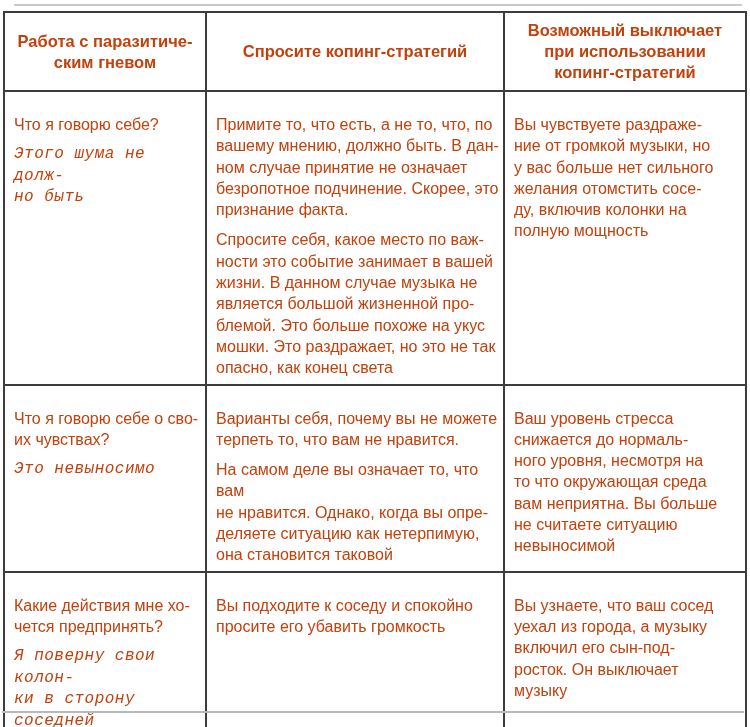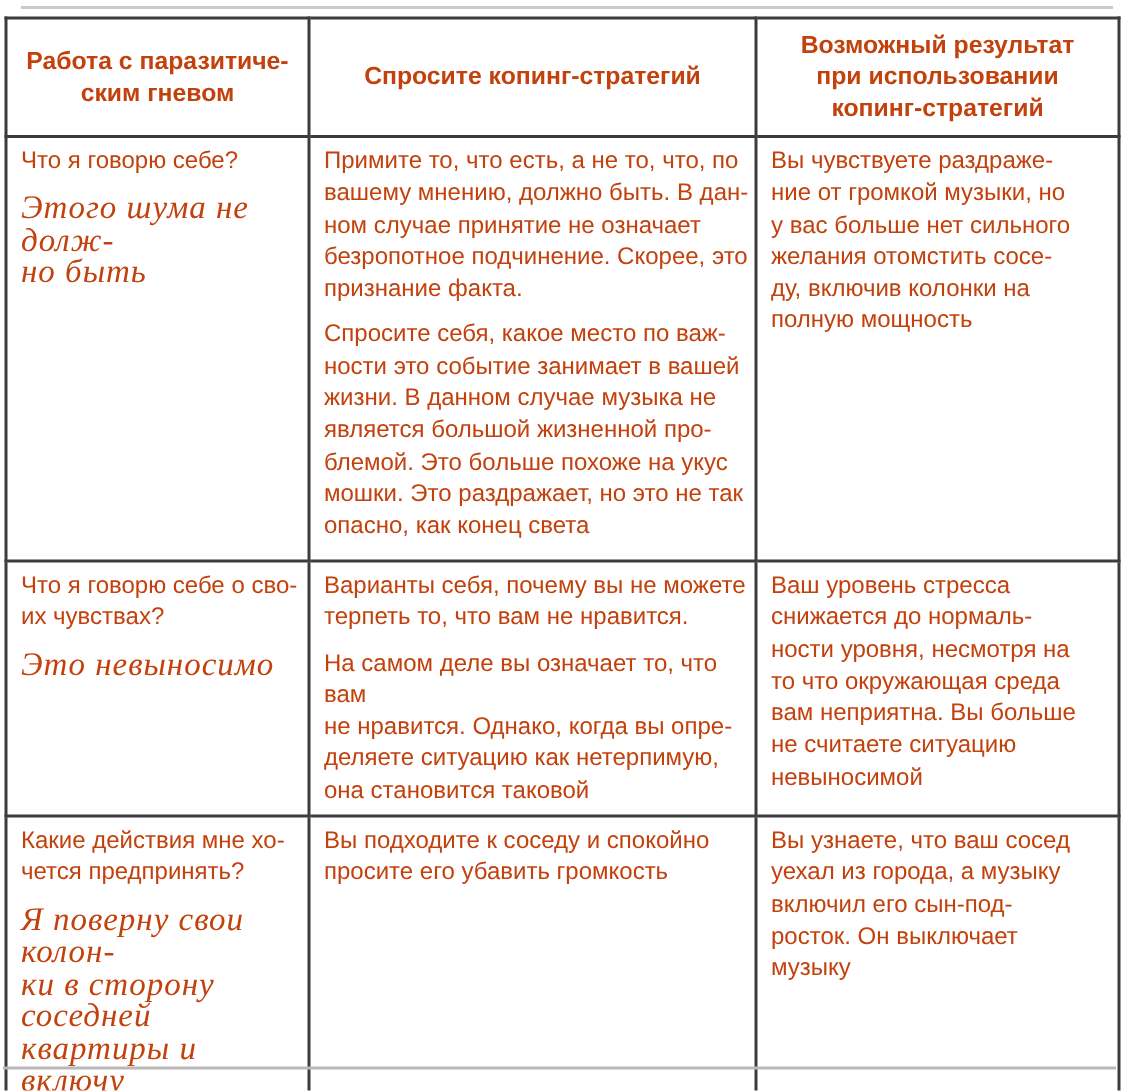--- a/index.html
+++ b/index.html
@@ -39,37 +39,37 @@
     text-align: center;
     vertical-align: middle;
     font-weight: bold;
     font-size: 16.5px;
     line-height: 21px;
     padding: 4px 6px;
     white-space: pre-line;
   }
   table.coping td {
     vertical-align: top;
-    padding: 5px 4px 5px 9px;
+    padding: 22px 4px 5px 9px;
     font-size: 16px;
     line-height: 21.3px;
   }
   thead tr { height: 79px; }
   tbody tr.row-1 { height: 283px; }
   tbody tr.row-2 { height: 148px; }
   tbody tr.row-3 { height: 146px; }
   td p {
     margin: 0 0 9px 0;
     white-space: pre-line;
   }
   td p:last-child { margin-bottom: 0; }
   p.hand {
-    font-family: Liberation Serif, serif;
+    font-family: Liberation Mono, monospace;
     font-style: italic;
-    font-size: 22px;
+    font-size: 16px;
     line-height: 21.5px;
     letter-spacing: 0.03em;
     margin-top: 2px;
   }
 </style>
 </head>
 <body>
 
 <div class="page">
   <div class="top-artifact"></div>
@@ -78,21 +78,21 @@
     <colgroup>
       <col style="width:202px">
       <col style="width:298px">
       <col style="width:242px">
     </colgroup>
     <thead>
       <tr>
         <th>Работа с паразитиче-
 ским гневом</th>
         <th>Спросите копинг-стратегий</th>
-        <th>Возможный результат
+        <th>Возможный выключает
 при использовании
 копинг-стратегий</th>
       </tr>
     </thead>
     <tbody>
       <tr class="row-1">
         <td>
           <p class="q">Что я говорю себе?</p>
           <p class="hand">Этого шума не долж-
 но быть</p>
@@ -130,21 +130,21 @@
           <p>Варианты себя, почему вы не можете
 терпеть то, что вам не нравится.</p>
           <p>На самом деле вы означает то, что вам
 не нравится. Однако, когда вы опре-
 деляете ситуацию как нетерпимую,
 она становится таковой</p>
         </td>
         <td>
           <p>Ваш уровень стресса
 снижается до нормаль-
-ности уровня, несмотря на
+ного уровня, несмотря на
 то что окружающая среда
 вам неприятна. Вы больше
 не считаете ситуацию
 невыносимой</p>
         </td>
       </tr>
       <tr class="row-3">
         <td>
           <p class="q">Какие действия мне хо-
 чется предпринять?</p>

